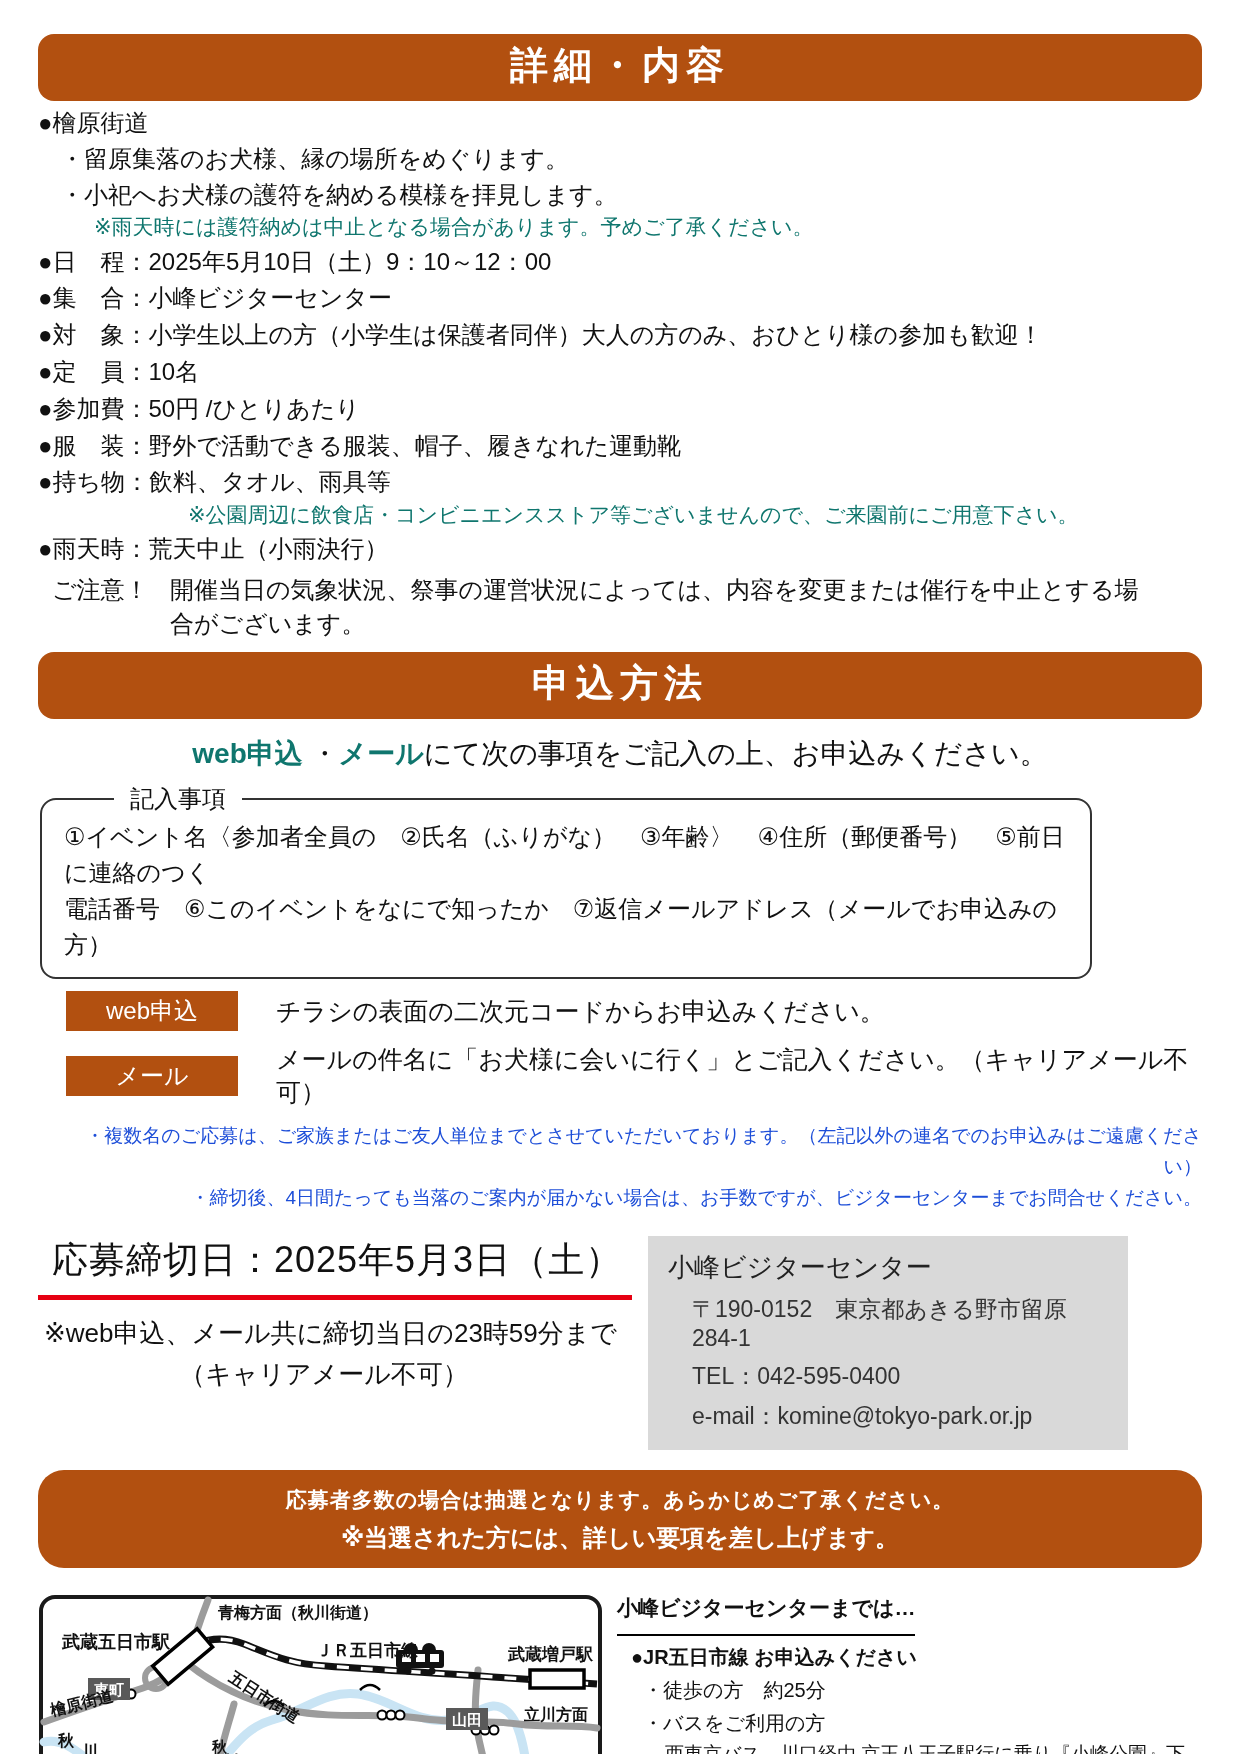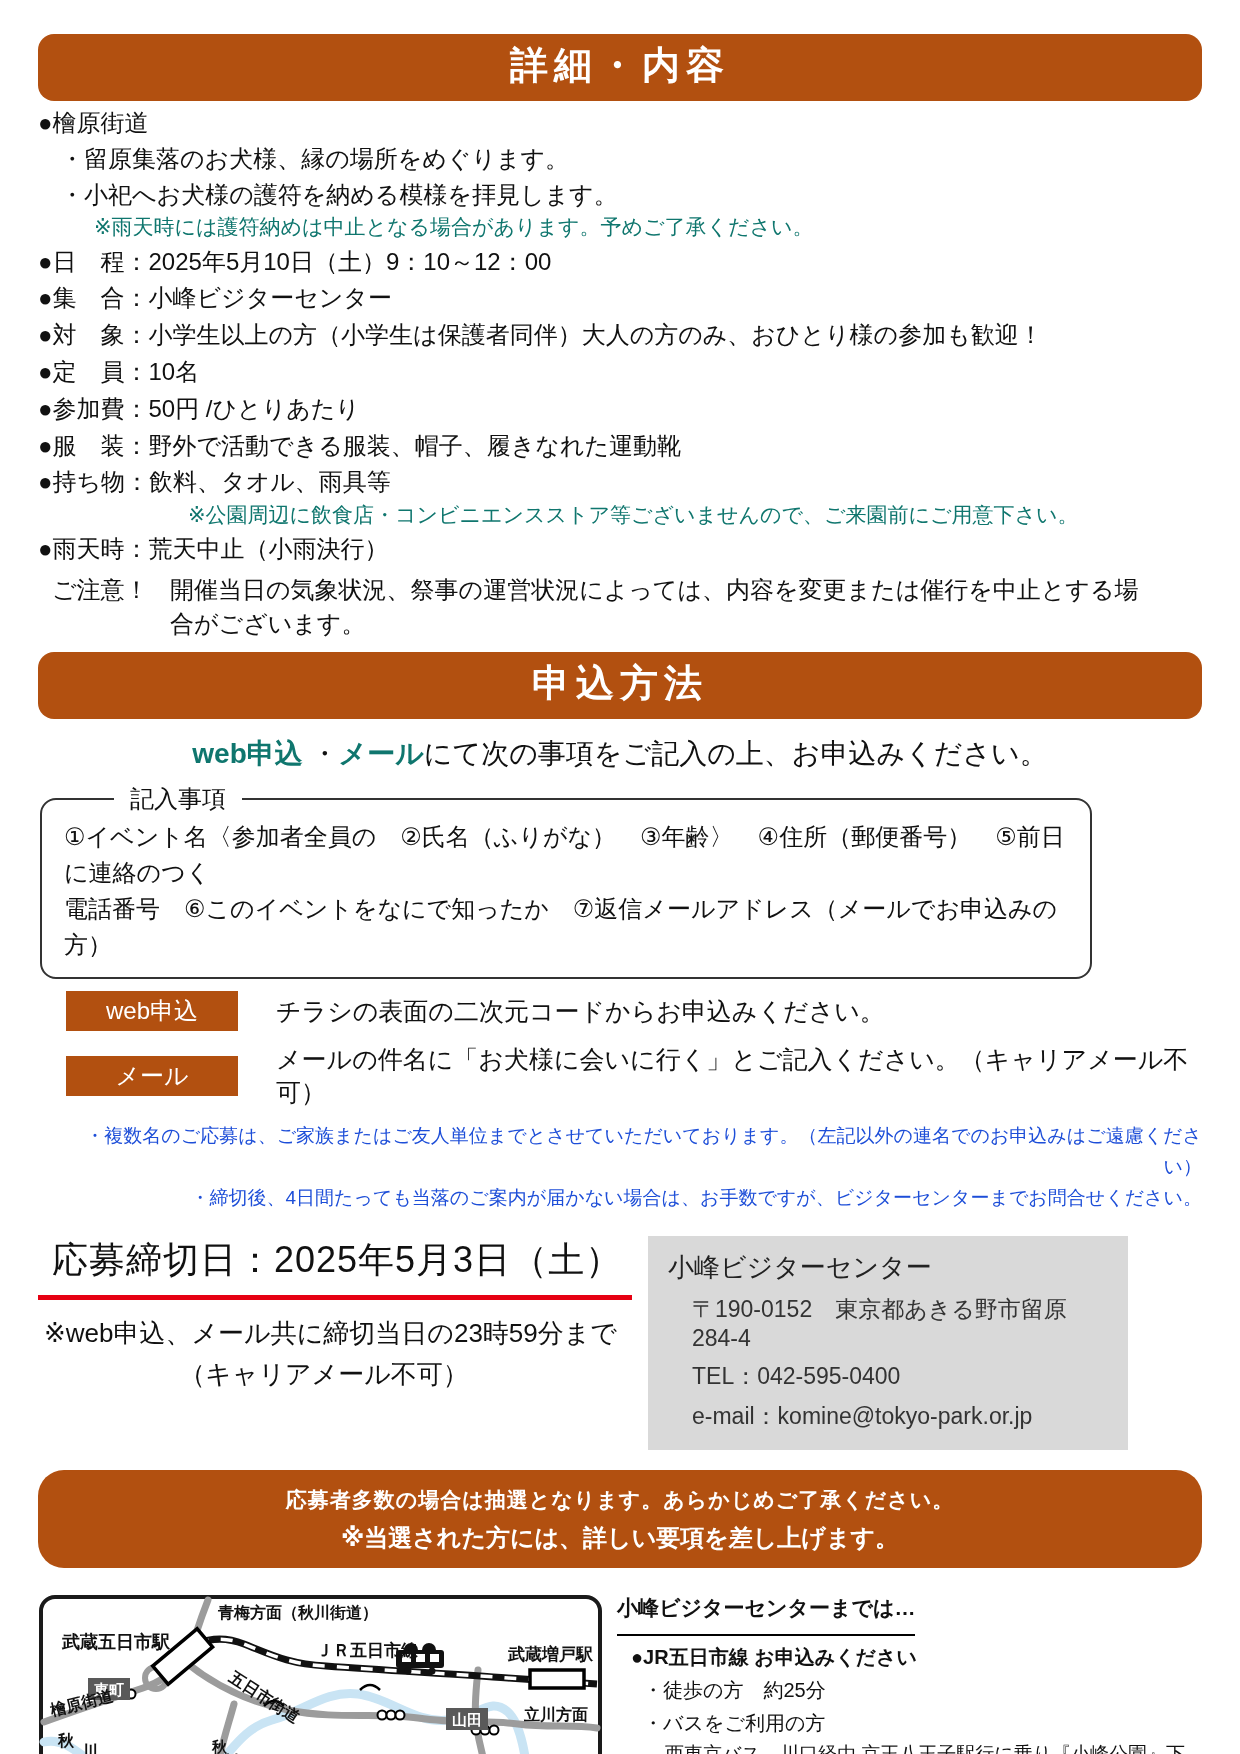--- a/index.html
+++ b/index.html
@@ -125,21 +125,21 @@
   </div>
 
   <div class="deadline-wrap">
     <div class="deadline-left">
       <div class="deadline-headline">応募締切日：2025年5月3日（土）</div>
       <div class="deadline-note">※web申込、メール共に締切当日の23時59分まで</div>
       <div class="deadline-note center">（キャリアメール不可）</div>
     </div>
     <div class="contact-box">
       <div class="contact-name">小峰ビジターセンター</div>
-      <div class="contact-line">〒190-0152　東京都あきる野市留原 284-4</div>
+      <div class="contact-line">〒190-0152　東京都あきる野市留原 284-1</div>
       <div class="contact-line">TEL：042-595-0400</div>
       <div class="contact-line">e-mail：komine@tokyo-park.or.jp</div>
     </div>
   </div>
 
   <div class="lottery">
     <div class="lottery-l1">応募者多数の場合は抽選となります。あらかじめご了承ください。</div>
     <div class="lottery-l2">※当選された方には、詳しい要項を差し上げます。</div>
   </div>
 

